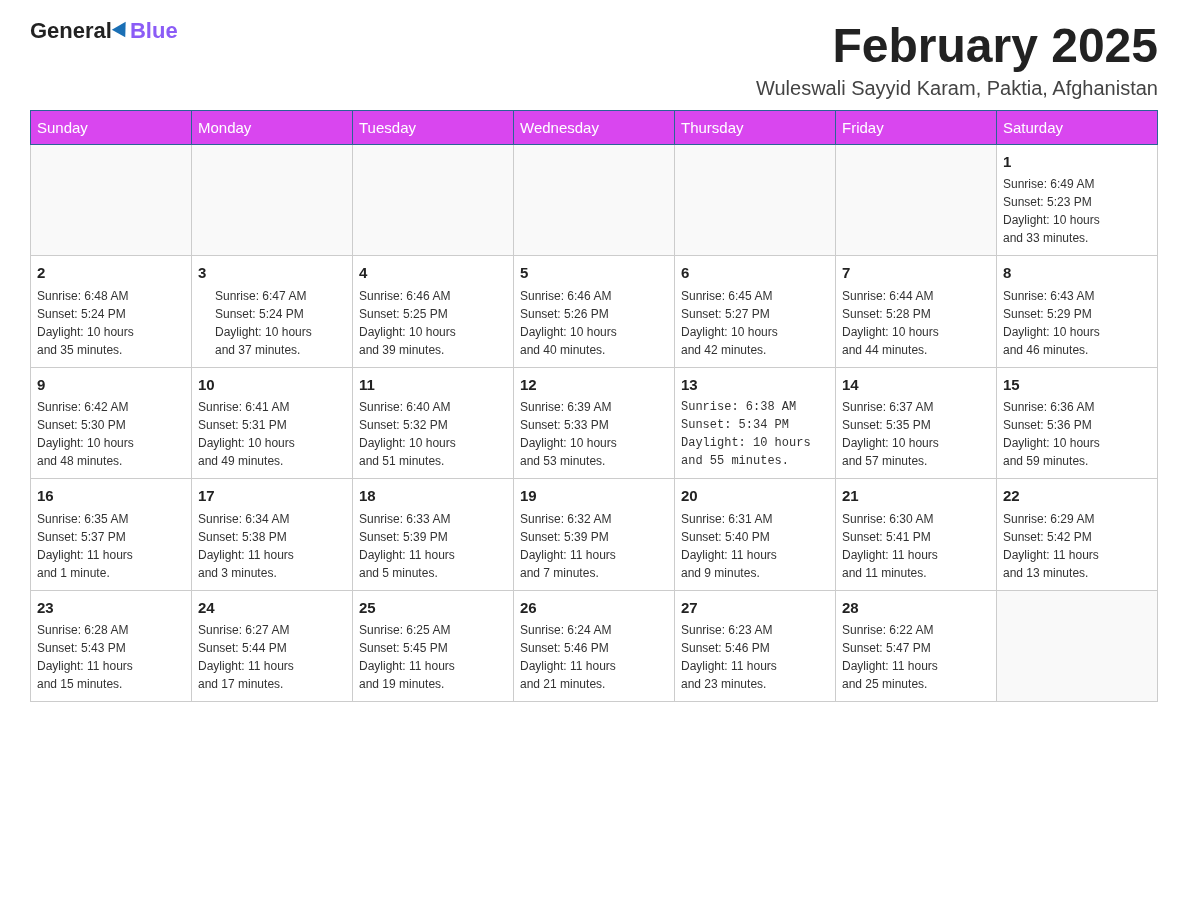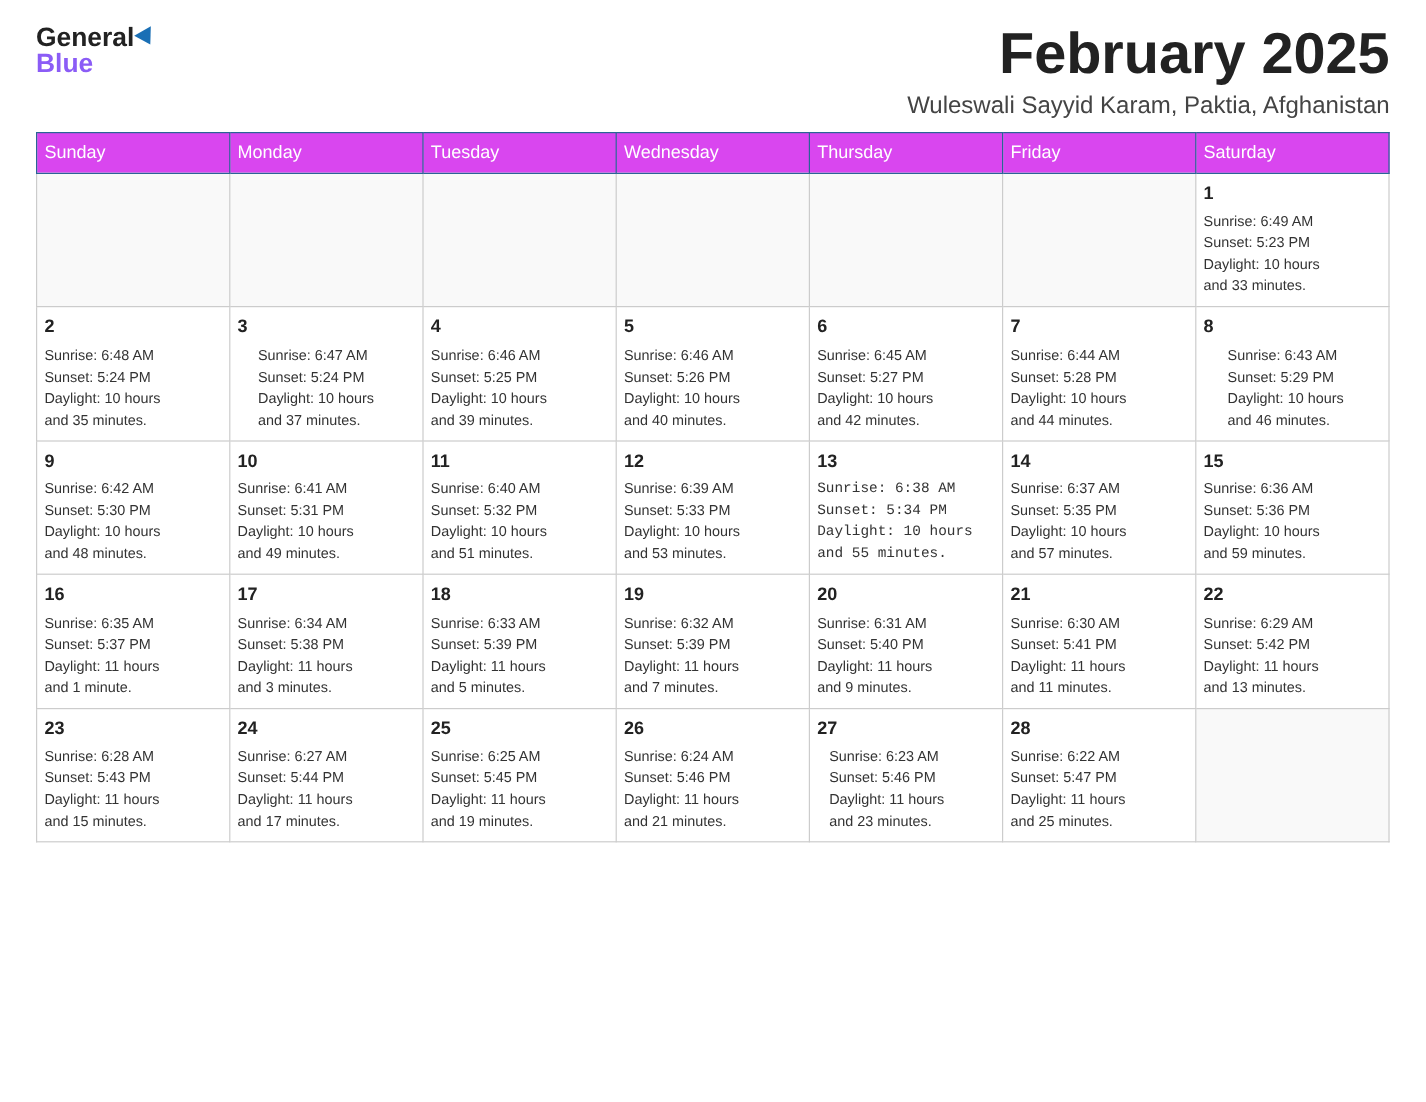--- a/index.html
+++ b/index.html
@@ -10,21 +10,21 @@
       color: #222;
     }
     .header-area {
       display: flex;
       justify-content: space-between;
       align-items: flex-start;
       margin-bottom: 10px;
     }
     .logo {
       display: flex;
-      flex-direction: column;
+      flex-direction: row;
       align-items: flex-start;
     }
     .logo-general {
       font-size: 22px;
       font-weight: bold;
       color: #222;
       line-height: 1;
     }
     .logo-blue {
       font-size: 22px;
@@ -183,21 +183,21 @@
         </td>
         <td>
           <span class="day-number">7</span>
           <div class="day-info" style="white-space: pre-line;">Sunrise: 6:44 AM
 Sunset: 5:28 PM
 Daylight: 10 hours
 and 44 minutes.</div>
         </td>
         <td>
           <span class="day-number">8</span>
-          <div class="day-info" style="white-space: pre-line; margin-left: 20px;">Sunrise: 6:43 AM
+          <div class="day-info" style="white-space: pre-line;">Sunrise: 6:43 AM
 Sunset: 5:29 PM
 Daylight: 10 hours
 and 46 minutes.</div>
         </td>
       </tr>
       <tr class="row-border">
         <td>
           <span class="day-number">9</span>
           <div class="day-info" style="white-space: pre-line;">Sunrise: 6:42 AM
 Sunset: 5:30 PM
@@ -322,21 +322,21 @@
         </td>
         <td>
           <span class="day-number">26</span>
           <div class="day-info" style="white-space: pre-line;">Sunrise: 6:24 AM
 Sunset: 5:46 PM
 Daylight: 11 hours
 and 21 minutes.</div>
         </td>
         <td>
           <span class="day-number">27</span>
-          <div class="day-info" style="white-space: pre-line; margin-left: 10px;">Sunrise: 6:23 AM
+          <div class="day-info" style="white-space: pre-line;">Sunrise: 6:23 AM
 Sunset: 5:46 PM
 Daylight: 11 hours
 and 23 minutes.</div>
         </td>
         <td>
           <span class="day-number">28</span>
           <div class="day-info" style="white-space: pre-line;">Sunrise: 6:22 AM
 Sunset: 5:47 PM
 Daylight: 11 hours
 and 25 minutes.</div>

